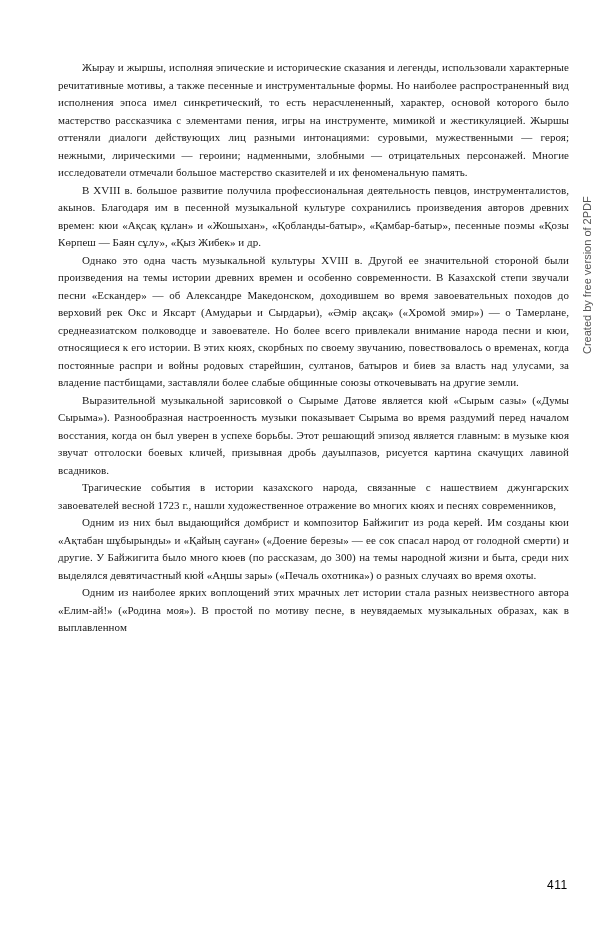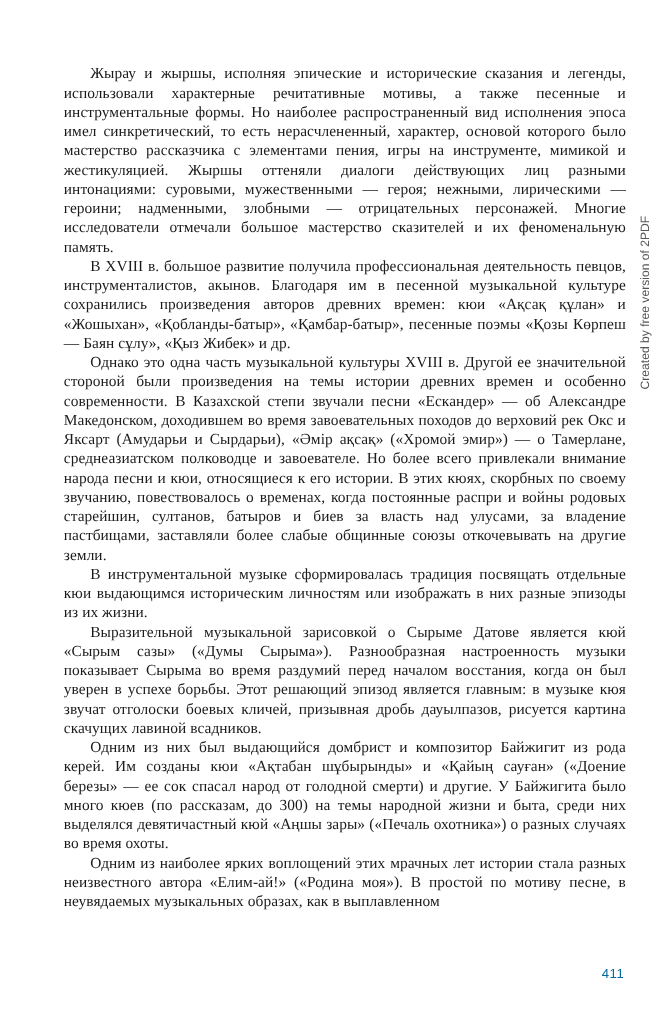--- a/index.html
+++ b/index.html
@@ -16,34 +16,34 @@
     color: #1a1a1a;
   }
   .page {
     position: absolute;
     left: 58px;
     top: 59px;
     width: 511px;
   }
   .para {
     margin: 0;
-    font-size: 14px;
+    font-size: 11px;
     line-height: 17.5px;
     text-align: justify;
     text-indent: 24px;
     hyphens: manual;
     letter-spacing: 0.05px;
   }
   .page-number {
     position: absolute;
     left: 547px;
     top: 878px;
     font-size: 12px;
     font-family: "Liberation Sans", "DejaVu Sans", sans-serif;
-    color: #0369a1;
+    color: #000000;
     letter-spacing: 0.5px;
   }
   .watermark {
     position: absolute;
     left: 580px;
     top: 186px;
     width: 16px;
     height: 168px;
     overflow: visible;
   }
@@ -62,22 +62,22 @@
     line-height: 14px;
   }
 </style>
 </head>
 <body>
 
 <div class="page">
   <p class="para">Жырау и жыршы, исполняя эпические и исторические сказания и ле­генды, использовали характерные речитативные мотивы, а также песен­ные и инструментальные формы. Но наиболее распространенный вид ис­полнения эпоса имел синкретический, то есть нерасчлененный, характер, основой которого было мастерство рассказчика с элементами пения, игры на инструменте, мимикой и жестикуляцией. Жыршы оттеняли диалоги действующих лиц разными интонациями: суровыми, мужественными — героя; нежными, лирическими — героини; надменными, злобными — отри­цательных персонажей. Многие исследователи отмечали большое мастер­ство сказителей и их феноменальную память.</p>
   <p class="para">В XVIII в. большое развитие получила профессиональная деятель­ность певцов, инструменталистов, акынов. Благодаря им в песенной му­зыкальной культуре сохранились произведения авторов древних времен: кюи «Ақсақ құлан» и «Жошыхан», «Қобланды-батыр», «Қамбар-батыр», песенные поэмы «Қозы Көрпеш — Баян сұлу», «Қыз Жибек» и др.</p>
   <p class="para">Однако это одна часть музыкальной культуры XVIII в. Другой ее зна­чительной стороной были произведения на темы истории древних времен и особенно современности. В Казахской степи звучали песни «Ескандер» — об Александре Македонском, доходившем во время завоевательных походов до верховий рек Окс и Яксарт (Амударьи и Сырдарьи), «Әмір ақсақ» («Хромой эмир») — о Тамерлане, среднеазиатском полководце и завоевателе. Но более всего привлекали внимание народа песни и кюи, относящиеся к его истории. В этих кюях, скорбных по своему звучанию, повествовалось о временах, когда постоянные распри и войны родовых старейшин, султанов, батыров и биев за власть над улусами, за владение пастбищами, заставляли более слабые общинные союзы откочевывать на другие земли.</p>
-  <p class="para">В инструментальной музыке сформировалась традиция посвящать отдельные кюи выдающимся историческим личностям или изображать в них разные эпизоды из их жизни.</p>
   <p class="para">Выразительной музыкальной зарисовкой о Сырыме Датове явля­ется кюй «Сырым сазы» («Думы Сырыма»). Разнообразная настроен­ность музыки показывает Сырыма во время раздумий перед началом восстания, когда он был уверен в успехе борьбы. Этот решающий эпи­зод является главным: в музыке кюя звучат отголоски боевых кличей, призывная дробь дауылпазов, рисуется картина скачущих лавиной всадников.</p>
+  <p class="para">Трагические события в истории казахского народа, связанные с наше­ствием джунгарских завоевателей весной 1723 г., нашли художественное отражение во многих кюях и песнях современников,</p>
   <p class="para">Одним из них был выдающийся домбрист и композитор Байжигит из рода керей. Им созданы кюи «Ақтабан шұбырынды» и «Қайың сауған» («Доение березы» — ее сок спасал народ от голодной смерти) и другие. У Байжигита было много кюев (по рассказам, до 300) на темы народной жизни и быта, среди них выделялся девятичастный кюй «Аңшы зары» («Печаль охотника») о разных случаях во время охоты.</p>
   <p class="para">Одним из наиболее ярких воплощений этих мрачных лет истории ста­ла разных неизвестного автора «Елим-ай!» («Родина моя»). В простой по мотиву песне, в неувядаемых музыкальных образах, как в выплавленном</p>
 </div>
 
 <div class="page-number">411</div>
 
 <div class="watermark">
   <span>Created by free version of 2PDF</span>
 </div>
 

